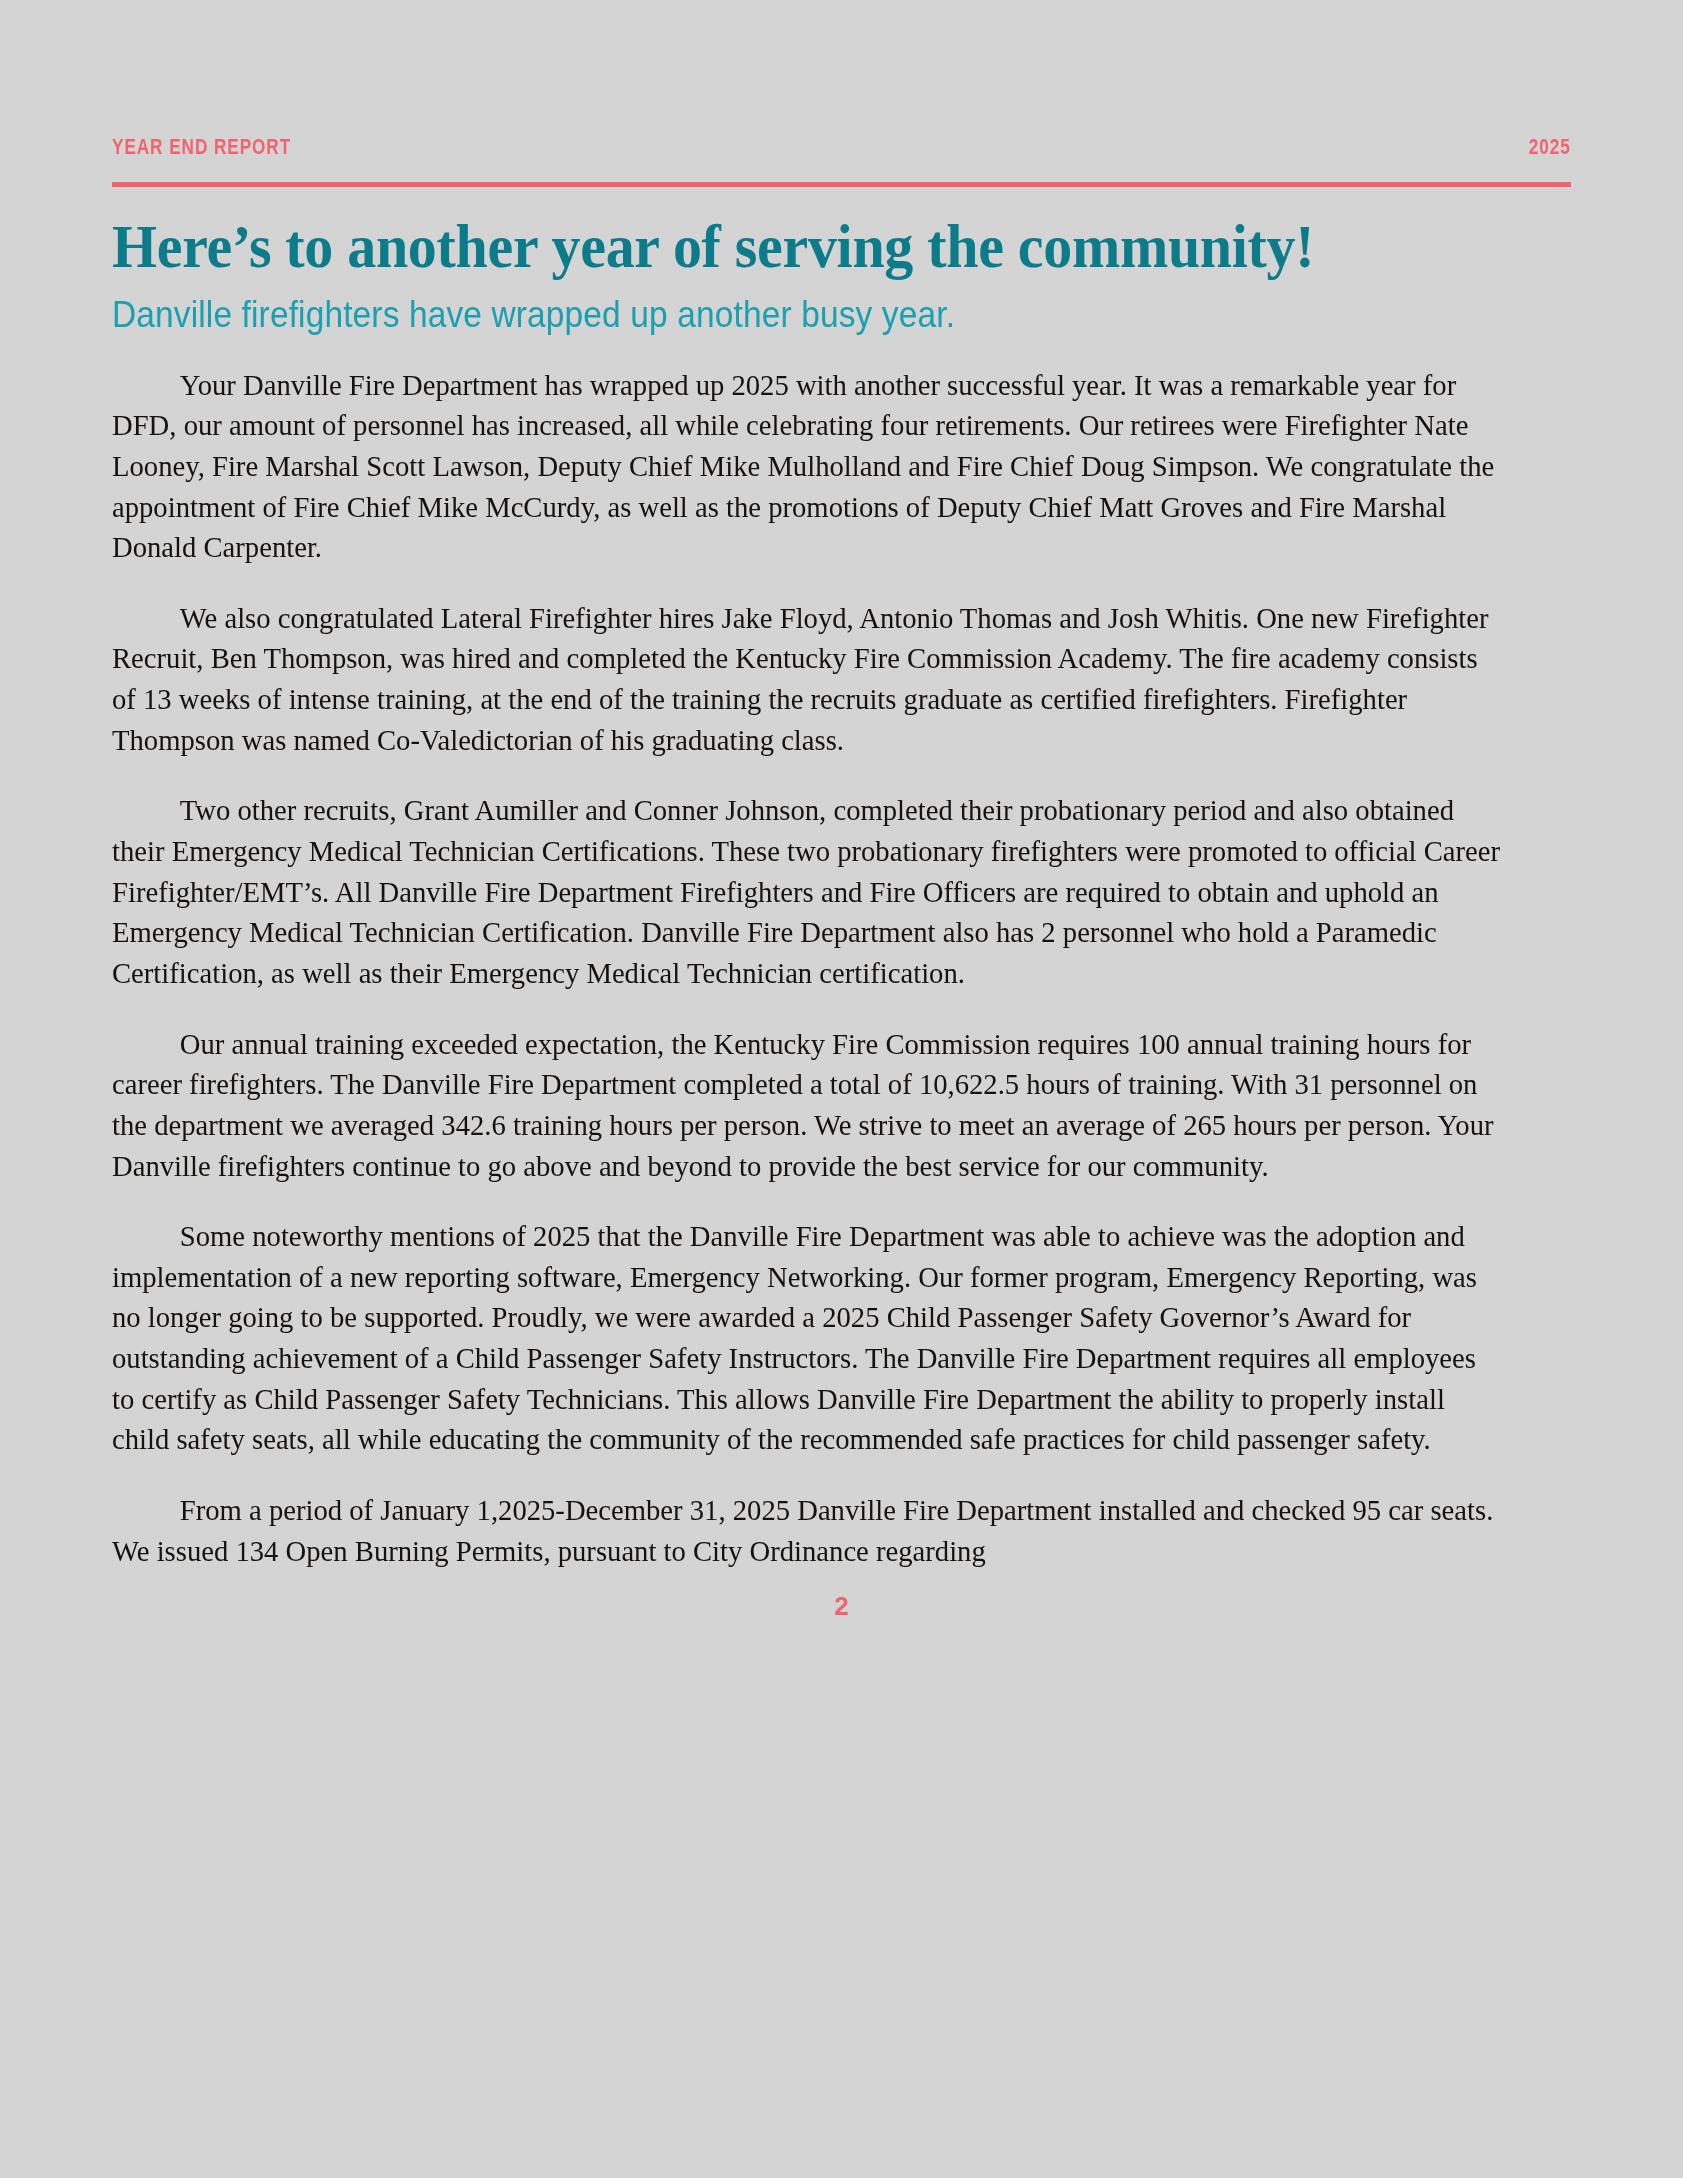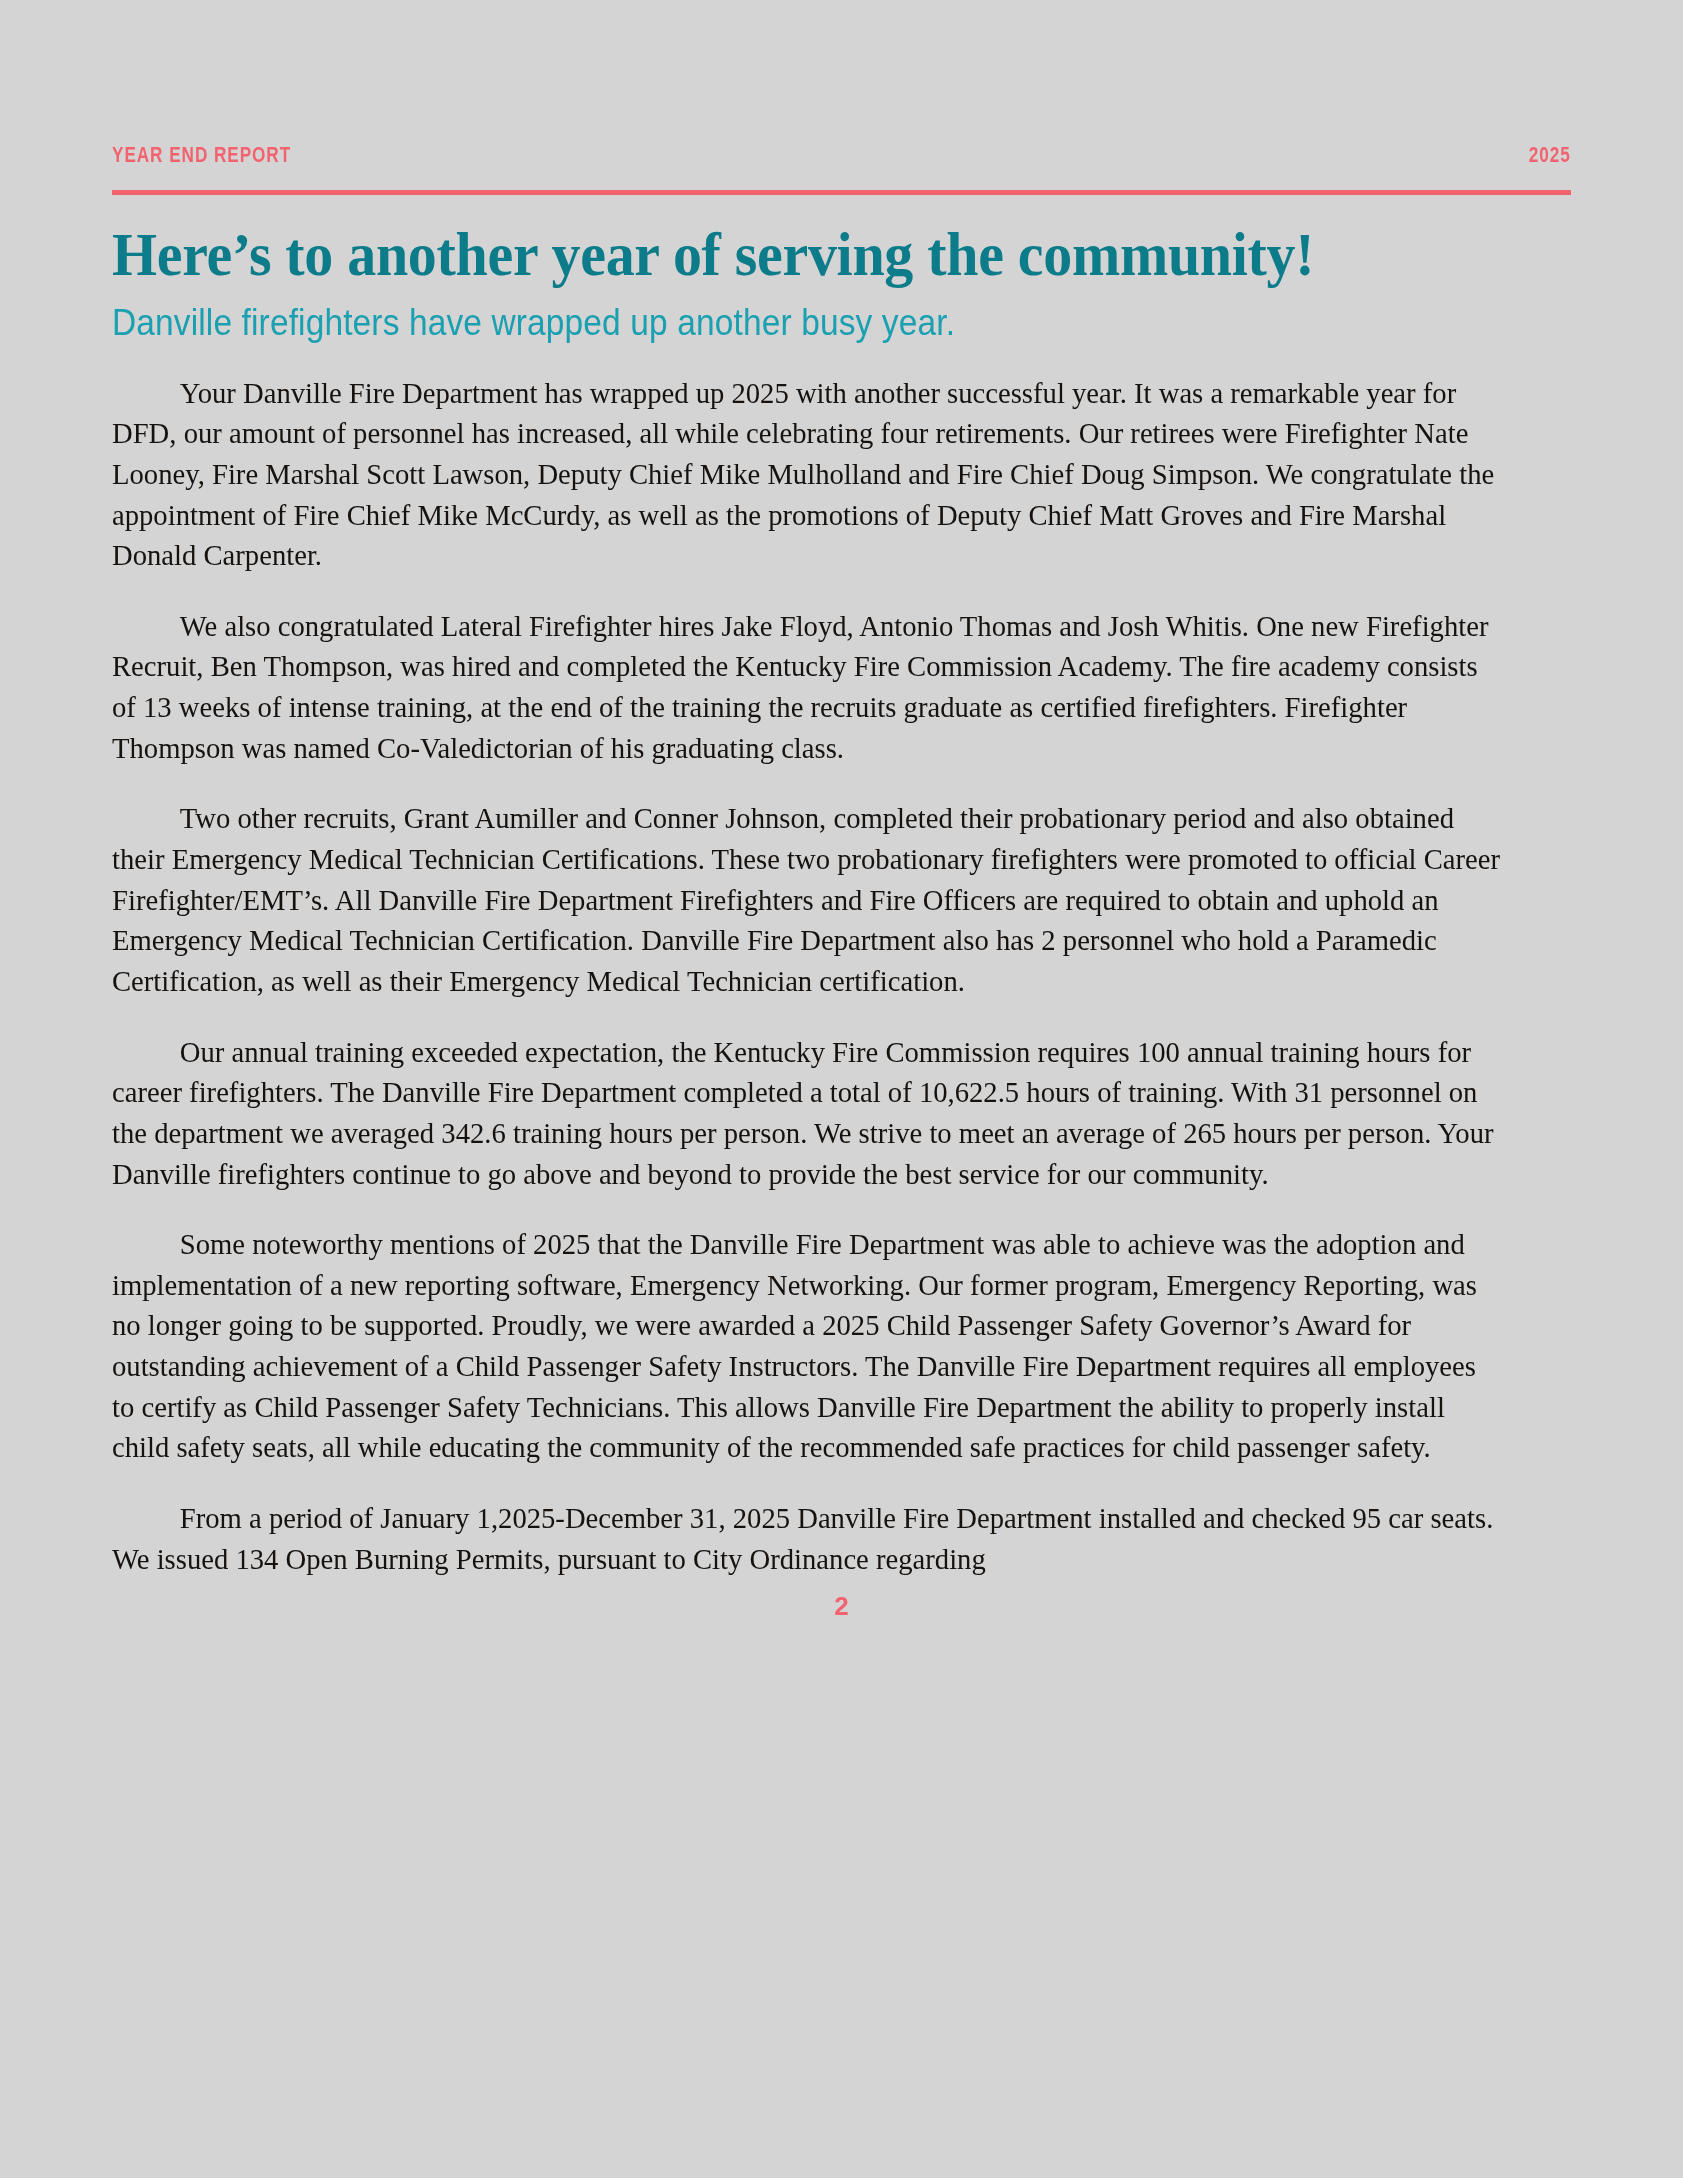--- a/index.html
+++ b/index.html
@@ -14,21 +14,21 @@
     font-family: "Liberation Serif", serif;
     overflow: hidden;
   }
 
   #page {
     position: relative;
     width: 1683px;
     height: 1696px;
     background: #d4d4d4;
     box-sizing: border-box;
-    padding: 8px 112px;
+    padding: 0 112px;
   }
 
   
   #running-header {
     position: relative;
     display: flex;
     align-items: baseline;
     justify-content: space-between;
     padding-top: 136px;
   }

